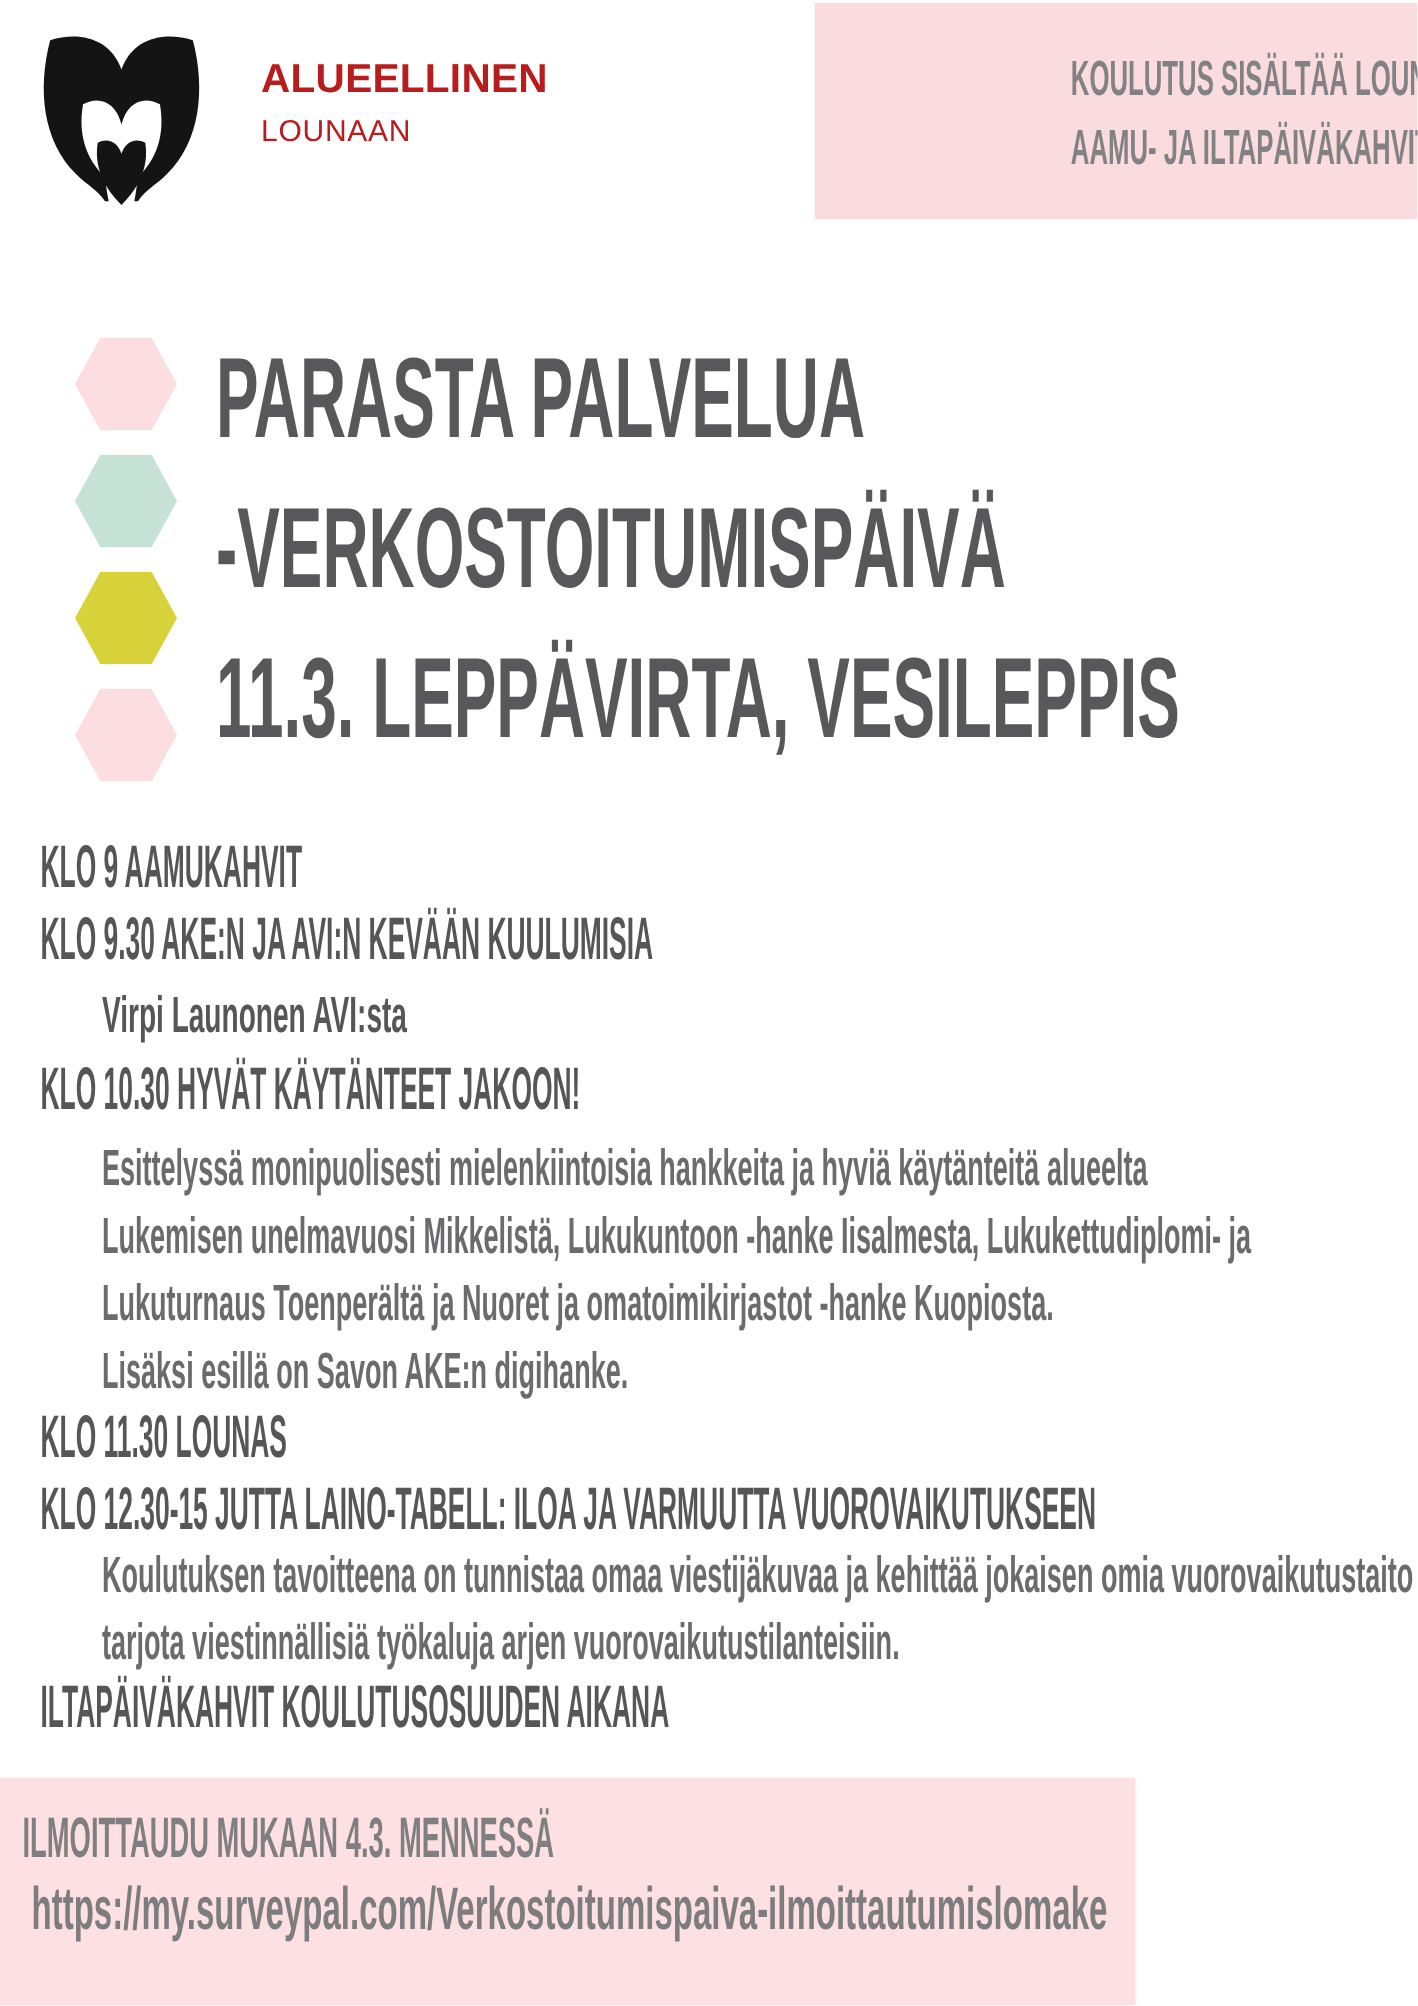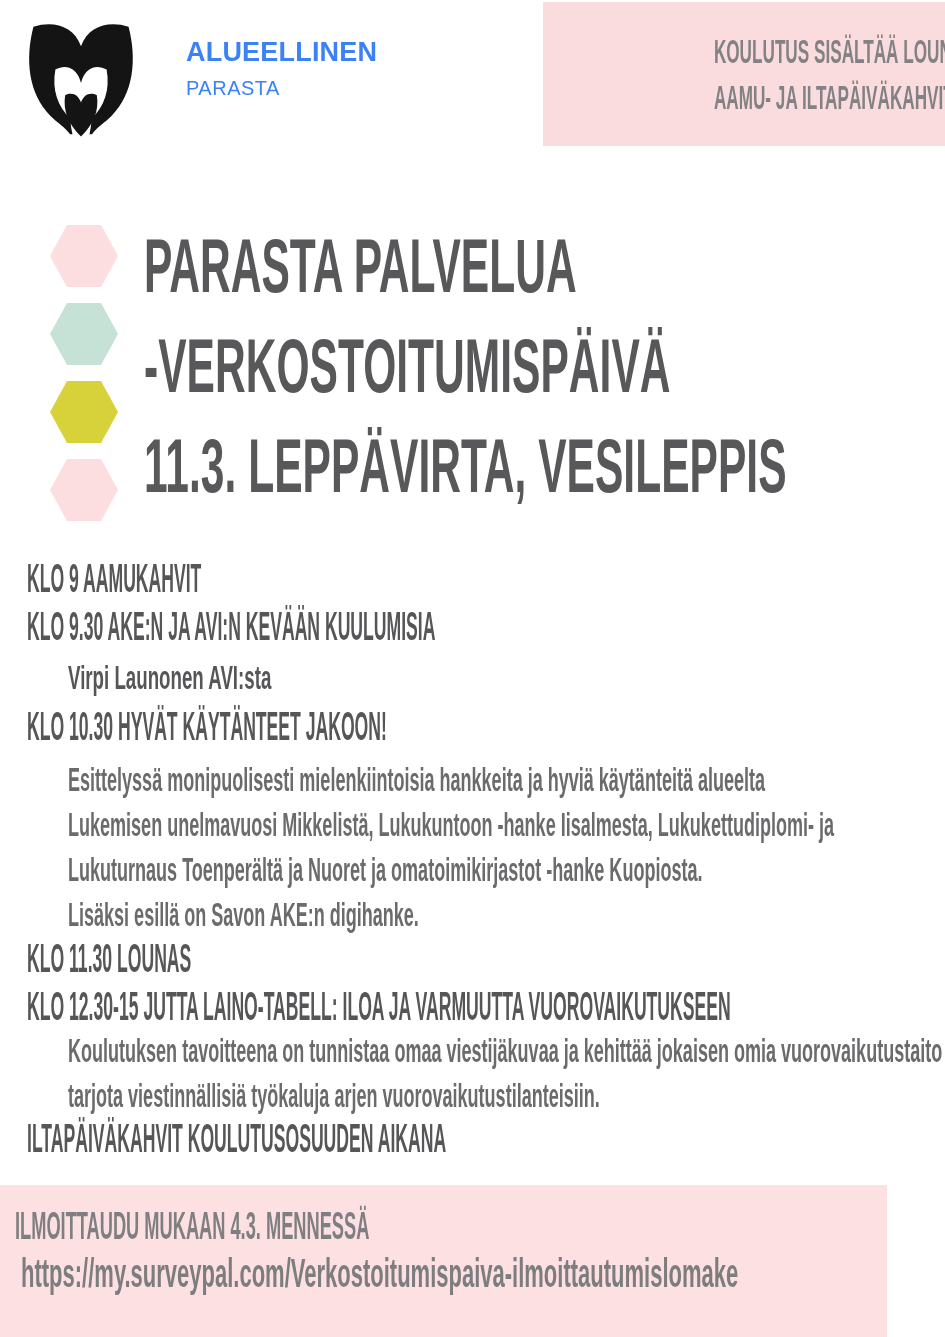--- a/index.html
+++ b/index.html
@@ -3,21 +3,21 @@
 <meta charset="utf-8">
 <style>
   html,body{margin:0;padding:0;}
   body{width:945px;height:1337px;position:relative;overflow:hidden;background:#ffffff;
        font-family:"Liberation Sans", sans-serif;}
   .abs{position:absolute;}
 
   
   .logo-wrap{left:20px;top:18px;display:flex;align-items:flex-start;}
   .logo-mark{width:122px;height:125px;flex:0 0 auto;}
-  .logo-text{margin-left:44px;margin-top:19px;color:#3b82f6;}
+  .logo-text{margin-left:32px;margin-top:19px;color:#b91c1c;}
   .logo-line{font-size:27px;font-weight:700;line-height:30px;letter-spacing:.2px;white-space:nowrap;}
   .logo-city{font-size:20px;font-weight:400;line-height:22px;margin-top:10px;letter-spacing:.5px;}
 
   
   .info-box{left:543px;top:2px;width:402px;height:144px;background:#fbdcde;
             box-sizing:border-box;padding:27px 46px 0 0;text-align:right;}
   .info-line{color:#828284;font-size:33px;font-weight:700;line-height:46px;white-space:nowrap;
              transform:scaleX(.52);transform-origin:100% 50%;}
 
   
@@ -29,41 +29,41 @@
   .title-line{font-size:76px;font-weight:700;line-height:100px;white-space:nowrap;
               transform:scaleX(.56);transform-origin:0 50%;letter-spacing:0px;}
 
   
   .sched-line{position:absolute;white-space:nowrap;transform-origin:0 50%;}
   .sh{left:27px;color:#565658;font-size:40px;font-weight:700;transform:scaleX(.44);}
   .ss{left:68px;color:#565658;font-size:34px;font-weight:700;transform:scaleX(.55);}
   .sp{left:68px;color:#6b6b6d;font-size:34px;font-weight:700;transform:scaleX(.53);}
 
   
-  .footer{left:0;top:1185px;width:887px;height:152px;background:#fde0e2;}
+  .footer{left:0;top:1185px;width:757px;height:152px;background:#fde0e2;}
   .footer-heading{position:absolute;left:15px;top:20px;color:#7f7f81;font-size:38px;font-weight:700;
                   white-space:nowrap;transform:scaleX(.48);transform-origin:0 50%;}
   .footer-url{position:absolute;left:21px;top:66px;color:#7d7d7f;font-size:40px;font-weight:700;
               white-space:nowrap;transform:scaleX(.55);transform-origin:0 50%;
               text-decoration:none;display:block;}
 </style>
 </head>
 <body>
 
 <div>
 
   <div class="abs logo-wrap">
     <svg class="logo-mark" viewBox="0 0 100 100">
       <path fill="#141414" d="M11,6 C27,1 44,5 50,22 C56,5 73,1 89,6 C96,33 93,61 75,79 C69,85 63,88 59,94 L57,94 C60,80 59,70 55,62 L45,62 C41,70 40,80 43,94 L41,94 C37,88 31,85 25,79 C7,61 4,33 11,6 Z"></path>
       <path fill="#ffffff" d="M29,41 C38,36 47,40 50,52 C53,40 62,36 71,41 C74,58 69,71 59,81 C57,72 54,66 50,64 C46,66 43,72 41,81 C31,71 26,58 29,41 Z"></path>
       <path fill="#141414" d="M37,62 C43,59 48,62 50,68 C52,62 57,59 63,62 C65,75 60,86 50,96 C40,86 35,75 37,62 Z"></path>
     </svg>
     <div class="logo-text">
       <div class="logo-line">ALUEELLINEN</div>
-      <div class="logo-city">PARASTA</div>
+      <div class="logo-city">LOUNAAN</div>
     </div>
   </div>
 
   <div class="abs info-box">
     <div class="info-line">KOULUTUS SISÄLTÄÄ LOUNAAN &amp;</div>
     <div class="info-line">AAMU- JA ILTAPÄIVÄKAHVIT</div>
   </div>
 
   <div class="abs hex" style="top: 225px; background: rgb(252, 221, 224);"></div>
   <div class="abs hex" style="top: 303px; background: rgb(198, 225, 214);"></div>

